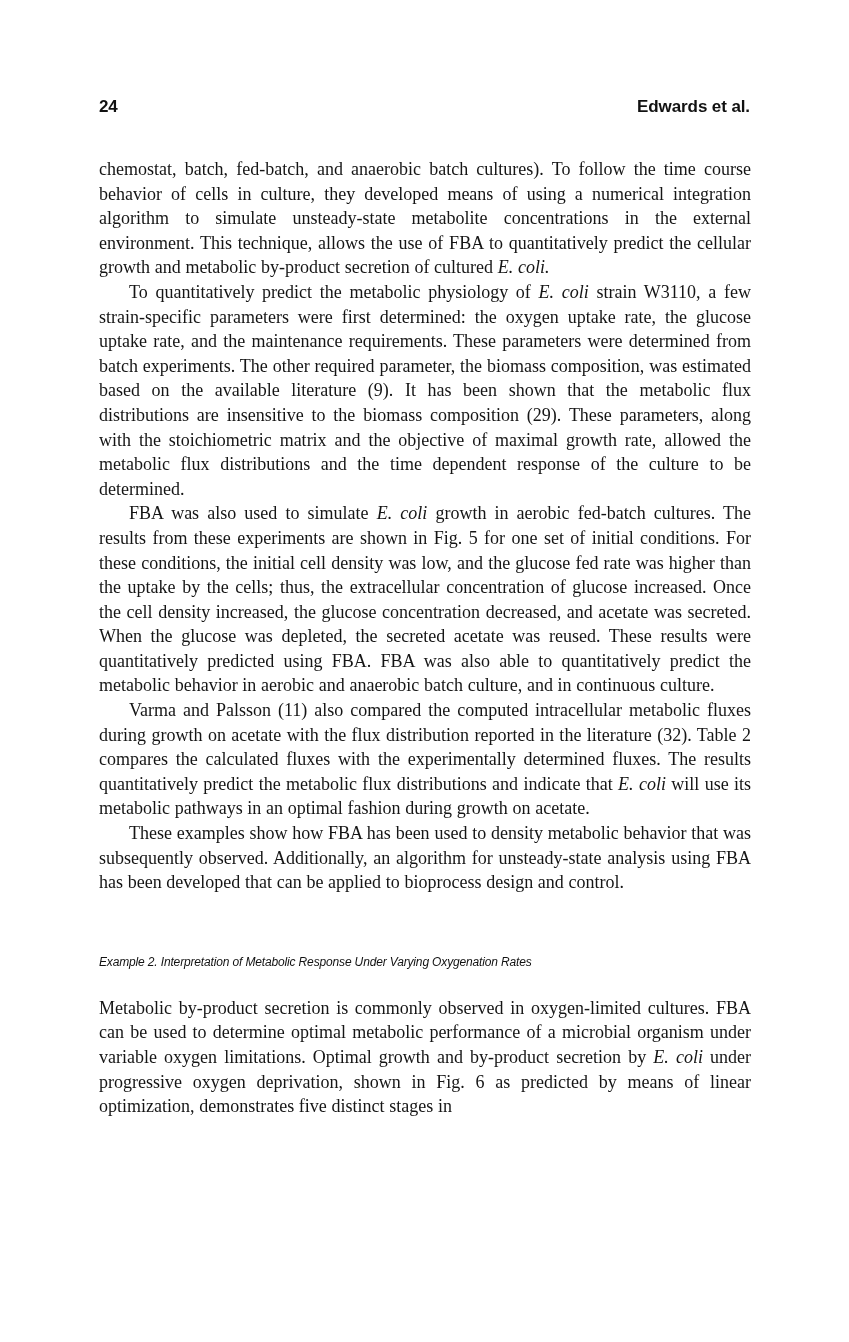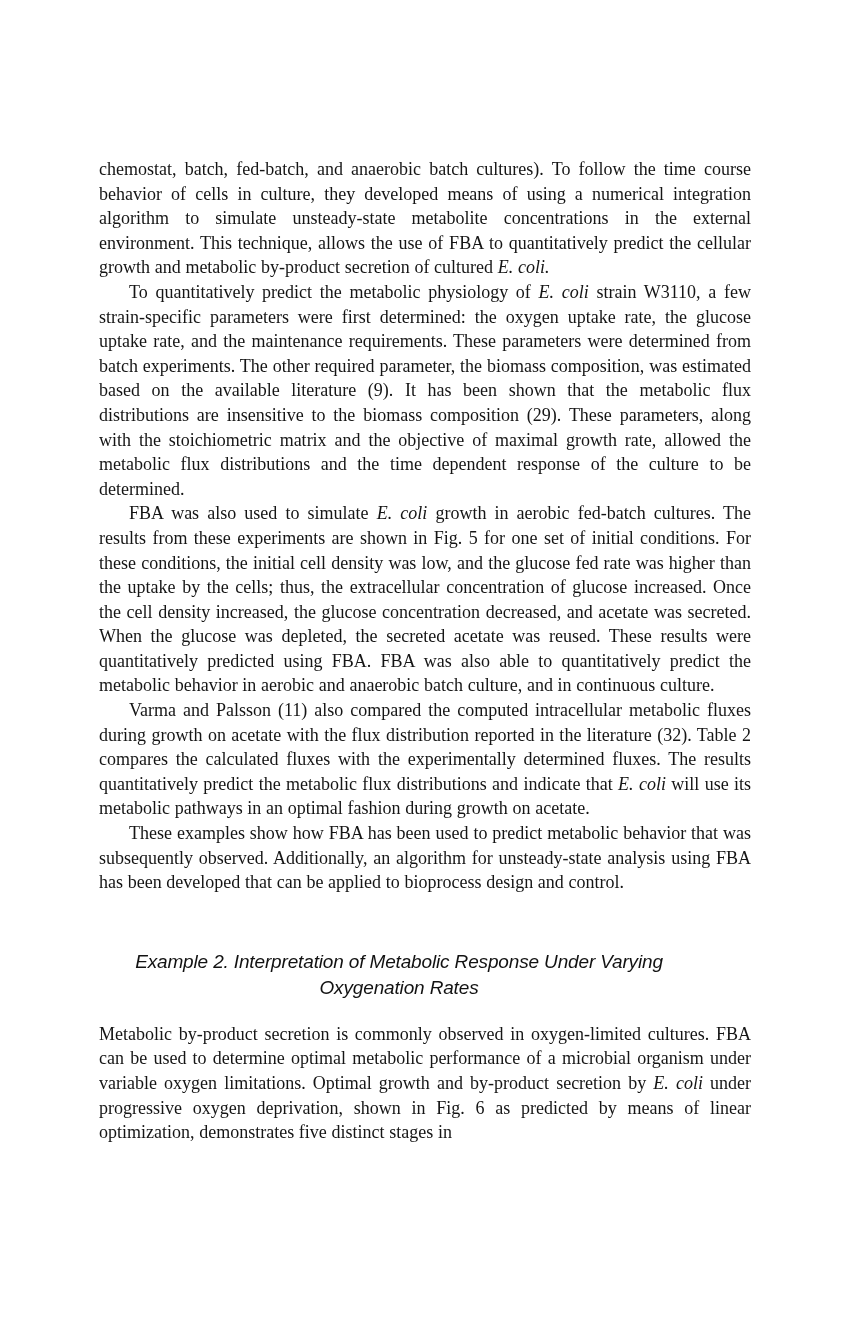--- a/index.html
+++ b/index.html
@@ -54,47 +54,50 @@
     color: #151515;
   }
   p.para.first {
     text-indent: 0;
   }
   .sec-head {
     margin: 0;
     font-family: "Liberation Sans", "DejaVu Sans", sans-serif;
     font-style: italic;
     font-weight: normal;
-    font-size: 19px;
+    font-size: 12px;
     line-height: 26px;
     letter-spacing: -0.15px;
     color: #121212;
     max-width: 600px;
-    text-align: center;
   }
   .sec-head-wrap {
     margin-top: 54px;
     margin-bottom: 21px;
   }
   i.sp {
     font-style: italic;
   }
 </style>
 </head>
 <body>
 
 <div class="page">
 
+  <div class="running-head">
+    <span class="folio">24</span>
+    <span class="author-line">Edwards et al.</span>
+  </div>
 
   <div class="body">
     <p class="para first">chemostat, batch, fed-batch, and anaerobic batch cultures). To follow the time course behavior of cells in culture, they developed means of using a numerical integration algorithm to simulate unsteady-state metabolite concentrations in the external environment. This technique, allows the use of FBA to quantitatively predict the cellular growth and metabolic by-product secretion of cultured <i class="sp">E. coli.</i></p>
     <p class="para">To quantitatively predict the metabolic physiology of <i class="sp">E. coli</i> strain W3110, a few strain-specific parameters were first determined: the oxygen uptake rate, the glucose uptake rate, and the maintenance requirements. These parameters were determined from batch experiments. The other required parameter, the biomass composition, was estimated based on the available literature (9). It has been shown that the metabolic flux distributions are insensitive to the biomass composition (29). These parameters, along with the stoichiometric matrix and the objective of maximal growth rate, allowed the metabolic flux distributions and the time dependent response of the culture to be determined.</p>
     <p class="para">FBA was also used to simulate <i class="sp">E. coli</i> growth in aerobic fed-batch cultures. The results from these experiments are shown in Fig. 5 for one set of initial conditions. For these conditions, the initial cell density was low, and the glucose fed rate was higher than the uptake by the cells; thus, the extracellular concentration of glucose increased. Once the cell density increased, the glucose concentration decreased, and acetate was secreted. When the glucose was depleted, the secreted acetate was reused. These results were quantitatively predicted using FBA. FBA was also able to quantitatively predict the metabolic behavior in aerobic and anaerobic batch culture, and in continuous culture.</p>
     <p class="para">Varma and Palsson (11) also compared the computed intracellular metabolic fluxes during growth on acetate with the flux distribution reported in the literature (32). Table 2 compares the calculated fluxes with the experimentally determined fluxes. The results quantitatively predict the metabolic flux distributions and indicate that <i class="sp">E. coli</i> will use its metabolic pathways in an optimal fashion during growth on acetate.</p>
-    <p class="para">These examples show how FBA has been used to predict metabolic behavior that was subsequently observed. Additionally, an algorithm for unsteady-state analysis using FBA has been developed that can be applied to bioprocess design and control.</p>
+    <p class="para">These examples show how FBA has been used to density metabolic behavior that was subsequently observed. Additionally, an algorithm for unsteady-state analysis using FBA has been developed that can be applied to bioprocess design and control.</p>
 
     <div class="sec-head-wrap">
       <h2 class="sec-head">Example 2. Interpretation of Metabolic Response Under Varying Oxygenation Rates</h2>
     </div>
 
     <p class="para first">Metabolic by-product secretion is commonly observed in oxygen-limited cultures. FBA can be used to determine optimal metabolic performance of a microbial organism under variable oxygen limitations. Optimal growth and by-product secretion by <i class="sp">E. coli</i> under progressive oxygen deprivation, shown in Fig. 6 as predicted by means of linear optimization, demonstrates five distinct stages in</p>
   </div>
 
 </div>
 

